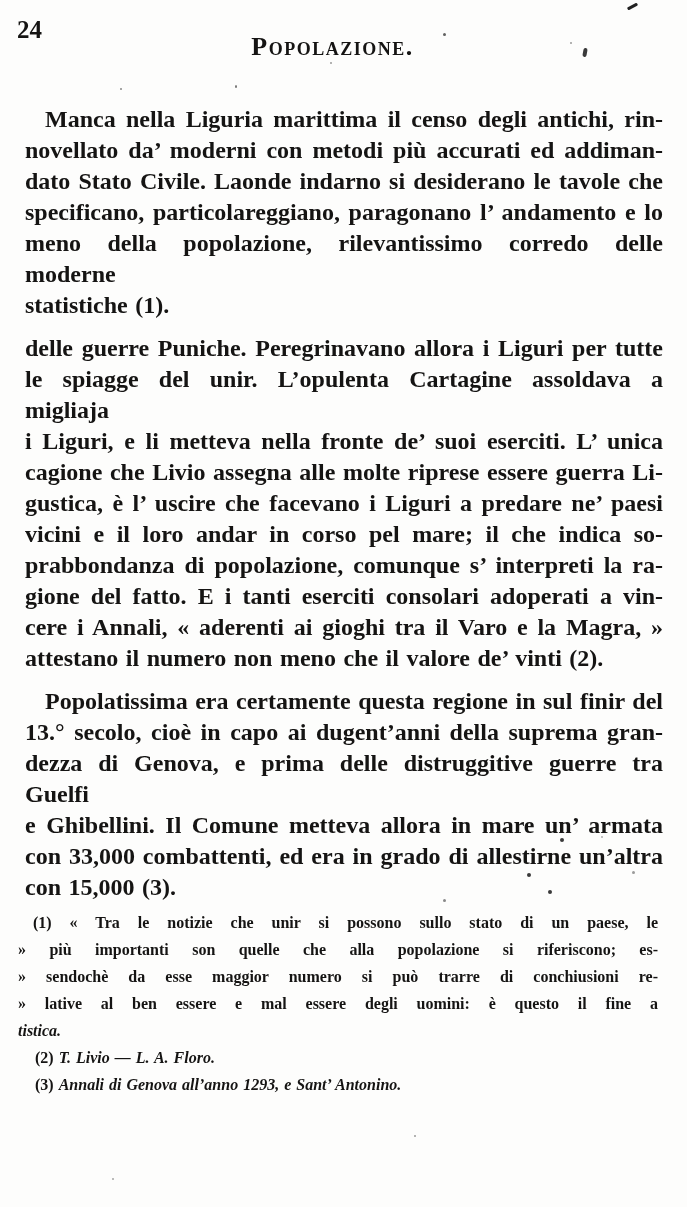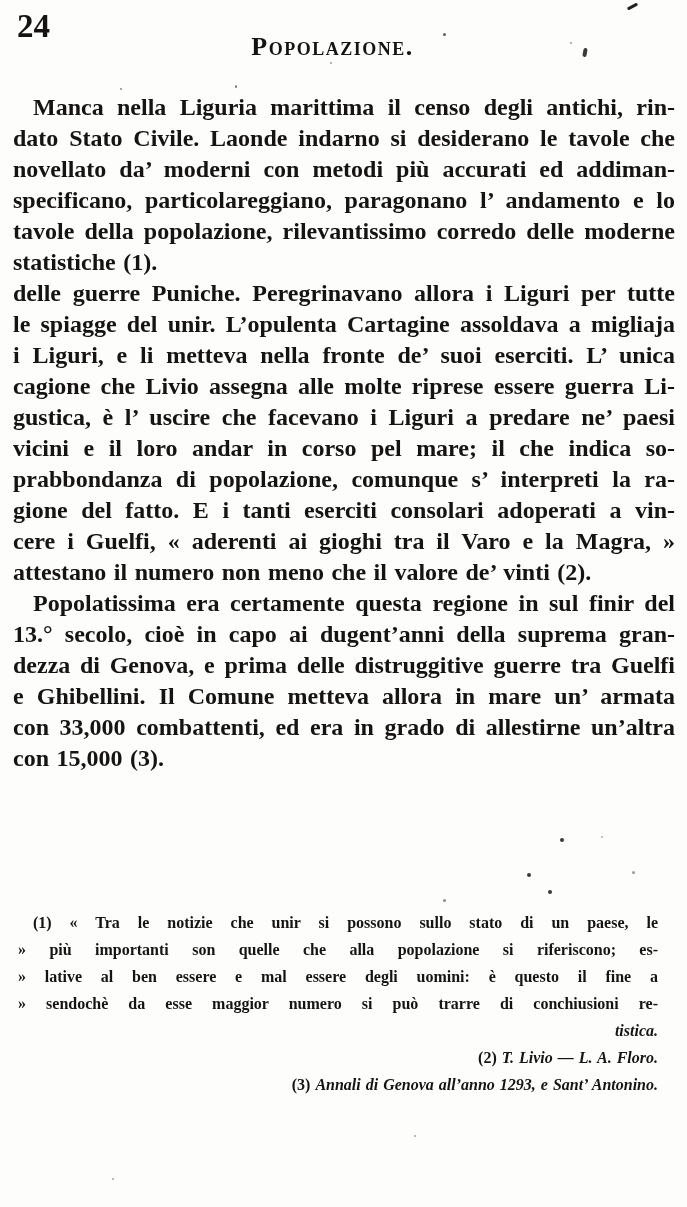--- a/index.html
+++ b/index.html
@@ -12,22 +12,22 @@
     width: 687px;
     height: 1207px;
     background: #fdfdfc;
     color: #151413;
     font-family: "Liberation Serif", serif;
     overflow: hidden;
   }
   .page-number {
     position: absolute;
     left: 17px;
-    top: 8px;
-    font-size: 33px;
+    top: 16px;
+    font-size: 25px;
     font-weight: bold;
   }
   .running-header {
     position: absolute;
     top: 32px;
     left: 0;
     width: 100%;
     text-align: center;
     font-variant: small-caps;
     font-weight: bold;
@@ -38,38 +38,38 @@
   .body-text {
     position: absolute;
     left: 13px;
     top: 92px;
     width: 662px;
     font-size: 24px;
     font-weight: bold;
     line-height: 31px;
     word-spacing: 1.5px;
   }
-  .paragraph { margin: 0; }
+  .paragraph { margin: 12px; }
   .line {
     text-align: justify;
     text-align-last: justify;
   }
   .line.first { text-indent: 20px; }
   .line.last  { text-align-last: left; }
   .footnotes {
     position: absolute;
     left: 18px;
     top: 909px;
     width: 640px;
     font-size: 16px;
     font-weight: bold;
     line-height: 27px;
     word-spacing: 1px;
   }
-  .fline { text-align: right; }
+  .fline { text-align: left; }
   .fline.just {
     text-align: justify;
     text-align-last: justify;
   }
   .ind-first { text-indent: 15px; }
   .ind-cont  { text-indent: 0; }
   .ind-note  { text-indent: 17px; }
   .it { font-style: italic; }
   .speck {
     position: absolute;
@@ -87,54 +87,54 @@
 
 <div class="page">
 
   <div class="page-number">24</div>
 
   <div class="running-header">Popolazione.</div>
 
   <div class="body-text">
       <div class="paragraph">
         <div class="line first">Manca nella Liguria marittima il censo degli antichi, rin-</div>
+        <div class="line">novellato da’ moderni con metodi più accurati ed addiman-</div>
         <div class="line">dato Stato Civile. Laonde indarno si desiderano le tavole che</div>
-        <div class="line">novellato da’ moderni con metodi più accurati ed addiman-</div>
         <div class="line">specificano, particolareggiano, paragonano l’ andamento e lo</div>
-        <div class="line">tavole della popolazione, rilevantissimo corredo delle moderne</div>
+        <div class="line">meno della popolazione, rilevantissimo corredo delle moderne</div>
         <div class="line last">statistiche (1).</div>
       </div>
       <div class="paragraph">
         <div class="line">delle guerre Puniche. Peregrinavano allora i Liguri per tutte</div>
         <div class="line">le spiagge del unir. L’opulenta Cartagine assoldava a migliaja</div>
         <div class="line">i Liguri, e li metteva nella fronte de’ suoi eserciti. L’ unica</div>
         <div class="line">cagione che Livio assegna alle molte riprese essere guerra Li-</div>
         <div class="line">gustica, è l’ uscire che facevano i Liguri a predare ne’ paesi</div>
         <div class="line">vicini e il loro andar in corso pel mare; il che indica so-</div>
         <div class="line">prabbondanza di popolazione, comunque s’ interpreti la ra-</div>
         <div class="line">gione del fatto. E i tanti eserciti consolari adoperati a vin-</div>
-        <div class="line">cere i Guelfi, « aderenti ai gioghi tra il Varo e la Magra, »</div>
+        <div class="line">cere i Annali, « aderenti ai gioghi tra il Varo e la Magra, »</div>
         <div class="line last">attestano il numero non meno che il valore de’ vinti (2).</div>
       </div>
       <div class="paragraph">
         <div class="line first">Popolatissima era certamente questa regione in sul finir del</div>
         <div class="line">13.° secolo, cioè in capo ai dugent’anni della suprema gran-</div>
         <div class="line">dezza di Genova, e prima delle distruggitive guerre tra Guelfi</div>
         <div class="line">e Ghibellini. Il Comune metteva allora in mare un’ armata</div>
         <div class="line">con 33,000 combattenti, ed era in grado di allestirne un’altra</div>
         <div class="line last">con 15,000 (3).</div>
       </div>
     </div>
 
   <div class="footnotes">
       <div class="footnote">
         <div class="fline ind-first just"><span>(1) « Tra le notizie che unir si possono sullo stato di un paese, le</span></div>
         <div class="fline ind-cont just"><span>» più importanti son quelle che alla popolazione si riferiscono; es-</span></div>
+        <div class="fline ind-cont just"><span>» sendochè da esse maggior numero si può trarre di conchiusioni re-</span></div>
         <div class="fline ind-cont just"><span>» lative al ben essere e mal essere degli uomini: è questo il fine a</span></div>
-        <div class="fline ind-cont just"><span>» sendochè da esse maggior numero si può trarre di conchiusioni re-</span></div>
         <div class="fline ind-cont"><span class="it">tistica.</span></div>
       </div>
       <div class="footnote">
         <div class="fline ind-note"><span>(2) </span><span class="it">T. Livio — L. A. Floro.</span></div>
       </div>
       <div class="footnote">
         <div class="fline ind-note"><span>(3) </span><span class="it">Annali di Genova all’anno 1293, e Sant’ Antonino.</span></div>
       </div>
     </div>
 

